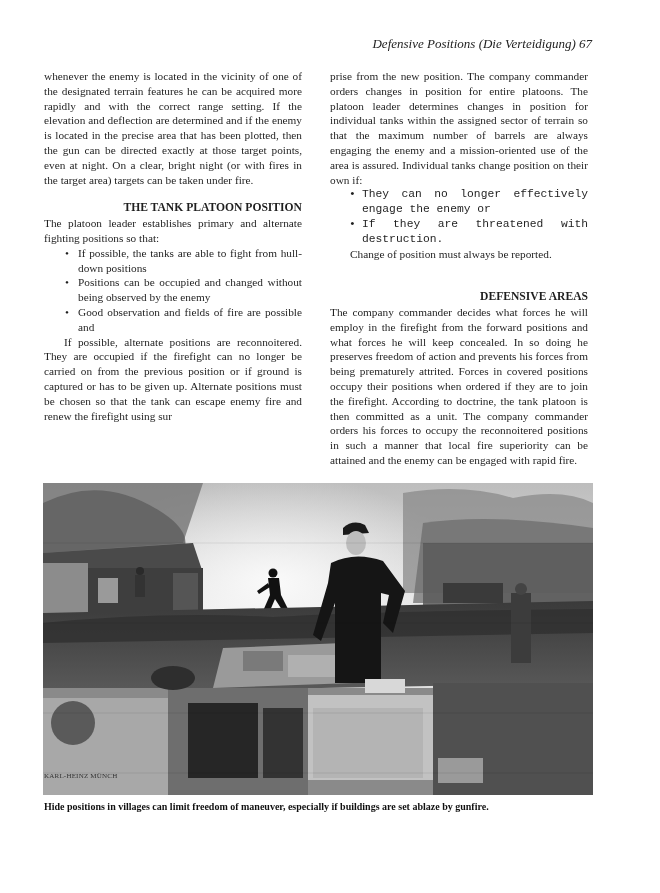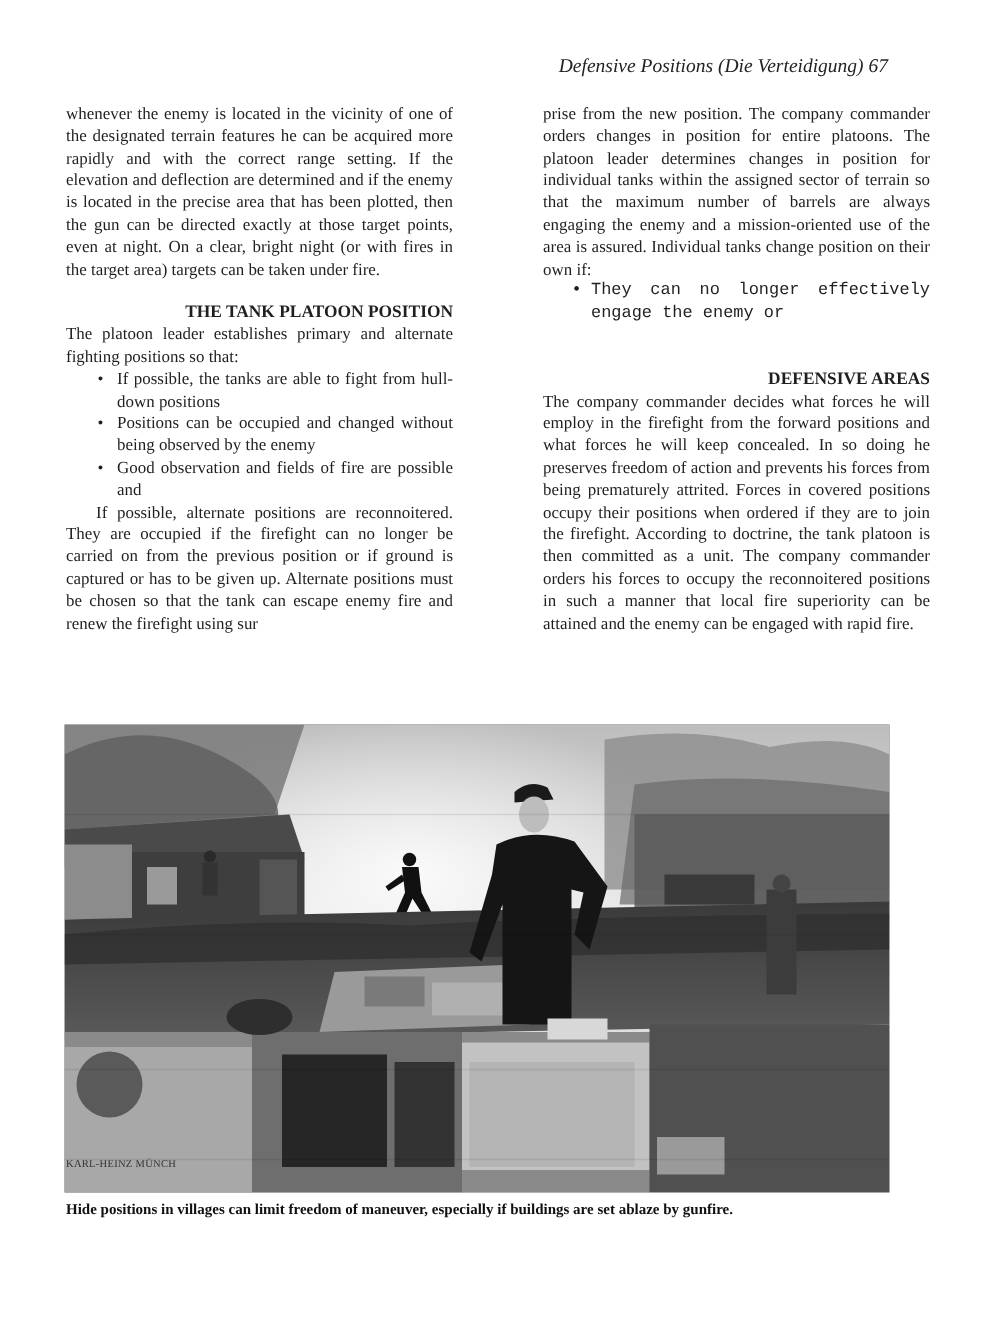--- a/index.html
+++ b/index.html
@@ -30,21 +30,21 @@
   }
   .column {
     position: absolute;
     top: 69px;
     font-size: 11.3px;
     line-height: 14.8px;
     text-align: justify;
     hyphens: manual;
   }
   .col-left { left: 44px; width: 258px; }
-  .col-right { left: 330px; width: 258px; margin-left: 32px; }
+  .col-right { left: 330px; width: 258px; }
   .column p { margin: 0; }
   .indent { text-indent: 20px; }
   .heading {
     font-weight: bold;
     font-size: 11.6px;
     line-height: 14.8px;
     margin: 0;
     text-align: right;
   }
   .gap { height: 14px; }
@@ -110,21 +110,23 @@
     <li>Positions can be occupied and changed with­out being observed by the enemy</li>
     <li>Good observation and fields of fire are possi­ble and</li>
   </ul>
   <p class="indent">If possible, alternate positions are reconnoi­tered. They are occupied if the firefight can no longer be carried on from the previous position or if ground is captured or has to be given up. Alter­nate positions must be chosen so that the tank can escape enemy fire and renew the firefight using sur­</p>
 </div>
 
 <div class="column col-right">
   <p>prise from the new position. The company com­mander orders changes in position for entire pla­toons. The platoon leader determines changes in position for individual tanks within the assigned sec­tor of terrain so that the maximum number of bar­rels are always engaging the enemy and a mission-oriented use of the area is assured. Individ­ual tanks change position on their own if:</p>
   <ul class="bullets" style="padding-left:32px;font-family:Liberation Mono, monospace;">
     <li>They can no longer effectively engage the enemy or</li>
+    <li>If they are threatened with destruction.</li>
   </ul>
+  <p style="padding-left:20px;">Change of position must always be reported.</p>
   <div class="gap"></div>
   <p class="heading">
     <br>
     <span>DEFENSIVE AREAS</span>
   </p>
   <p>The company commander decides what forces he will employ in the firefight from the forward posi­tions and what forces he will keep concealed. In so doing he preserves freedom of action and prevents his forces from being prematurely attrited. Forces in covered positions occupy their positions when ordered if they are to join the firefight. According to doctrine, the tank platoon is then committed as a unit. The company commander orders his forces to occupy the reconnoitered positions in such a man­ner that local fire superiority can be attained and the enemy can be engaged with rapid fire.</p>
 </div>
 
 <div class="photo" title="Black-and-white photograph: tank commander standing in turret hatch in foreground, burning village buildings and running soldier in background">
   <svg width="550" height="312" viewBox="0 0 550 312" xmlns="http://www.w3.org/2000/svg">

